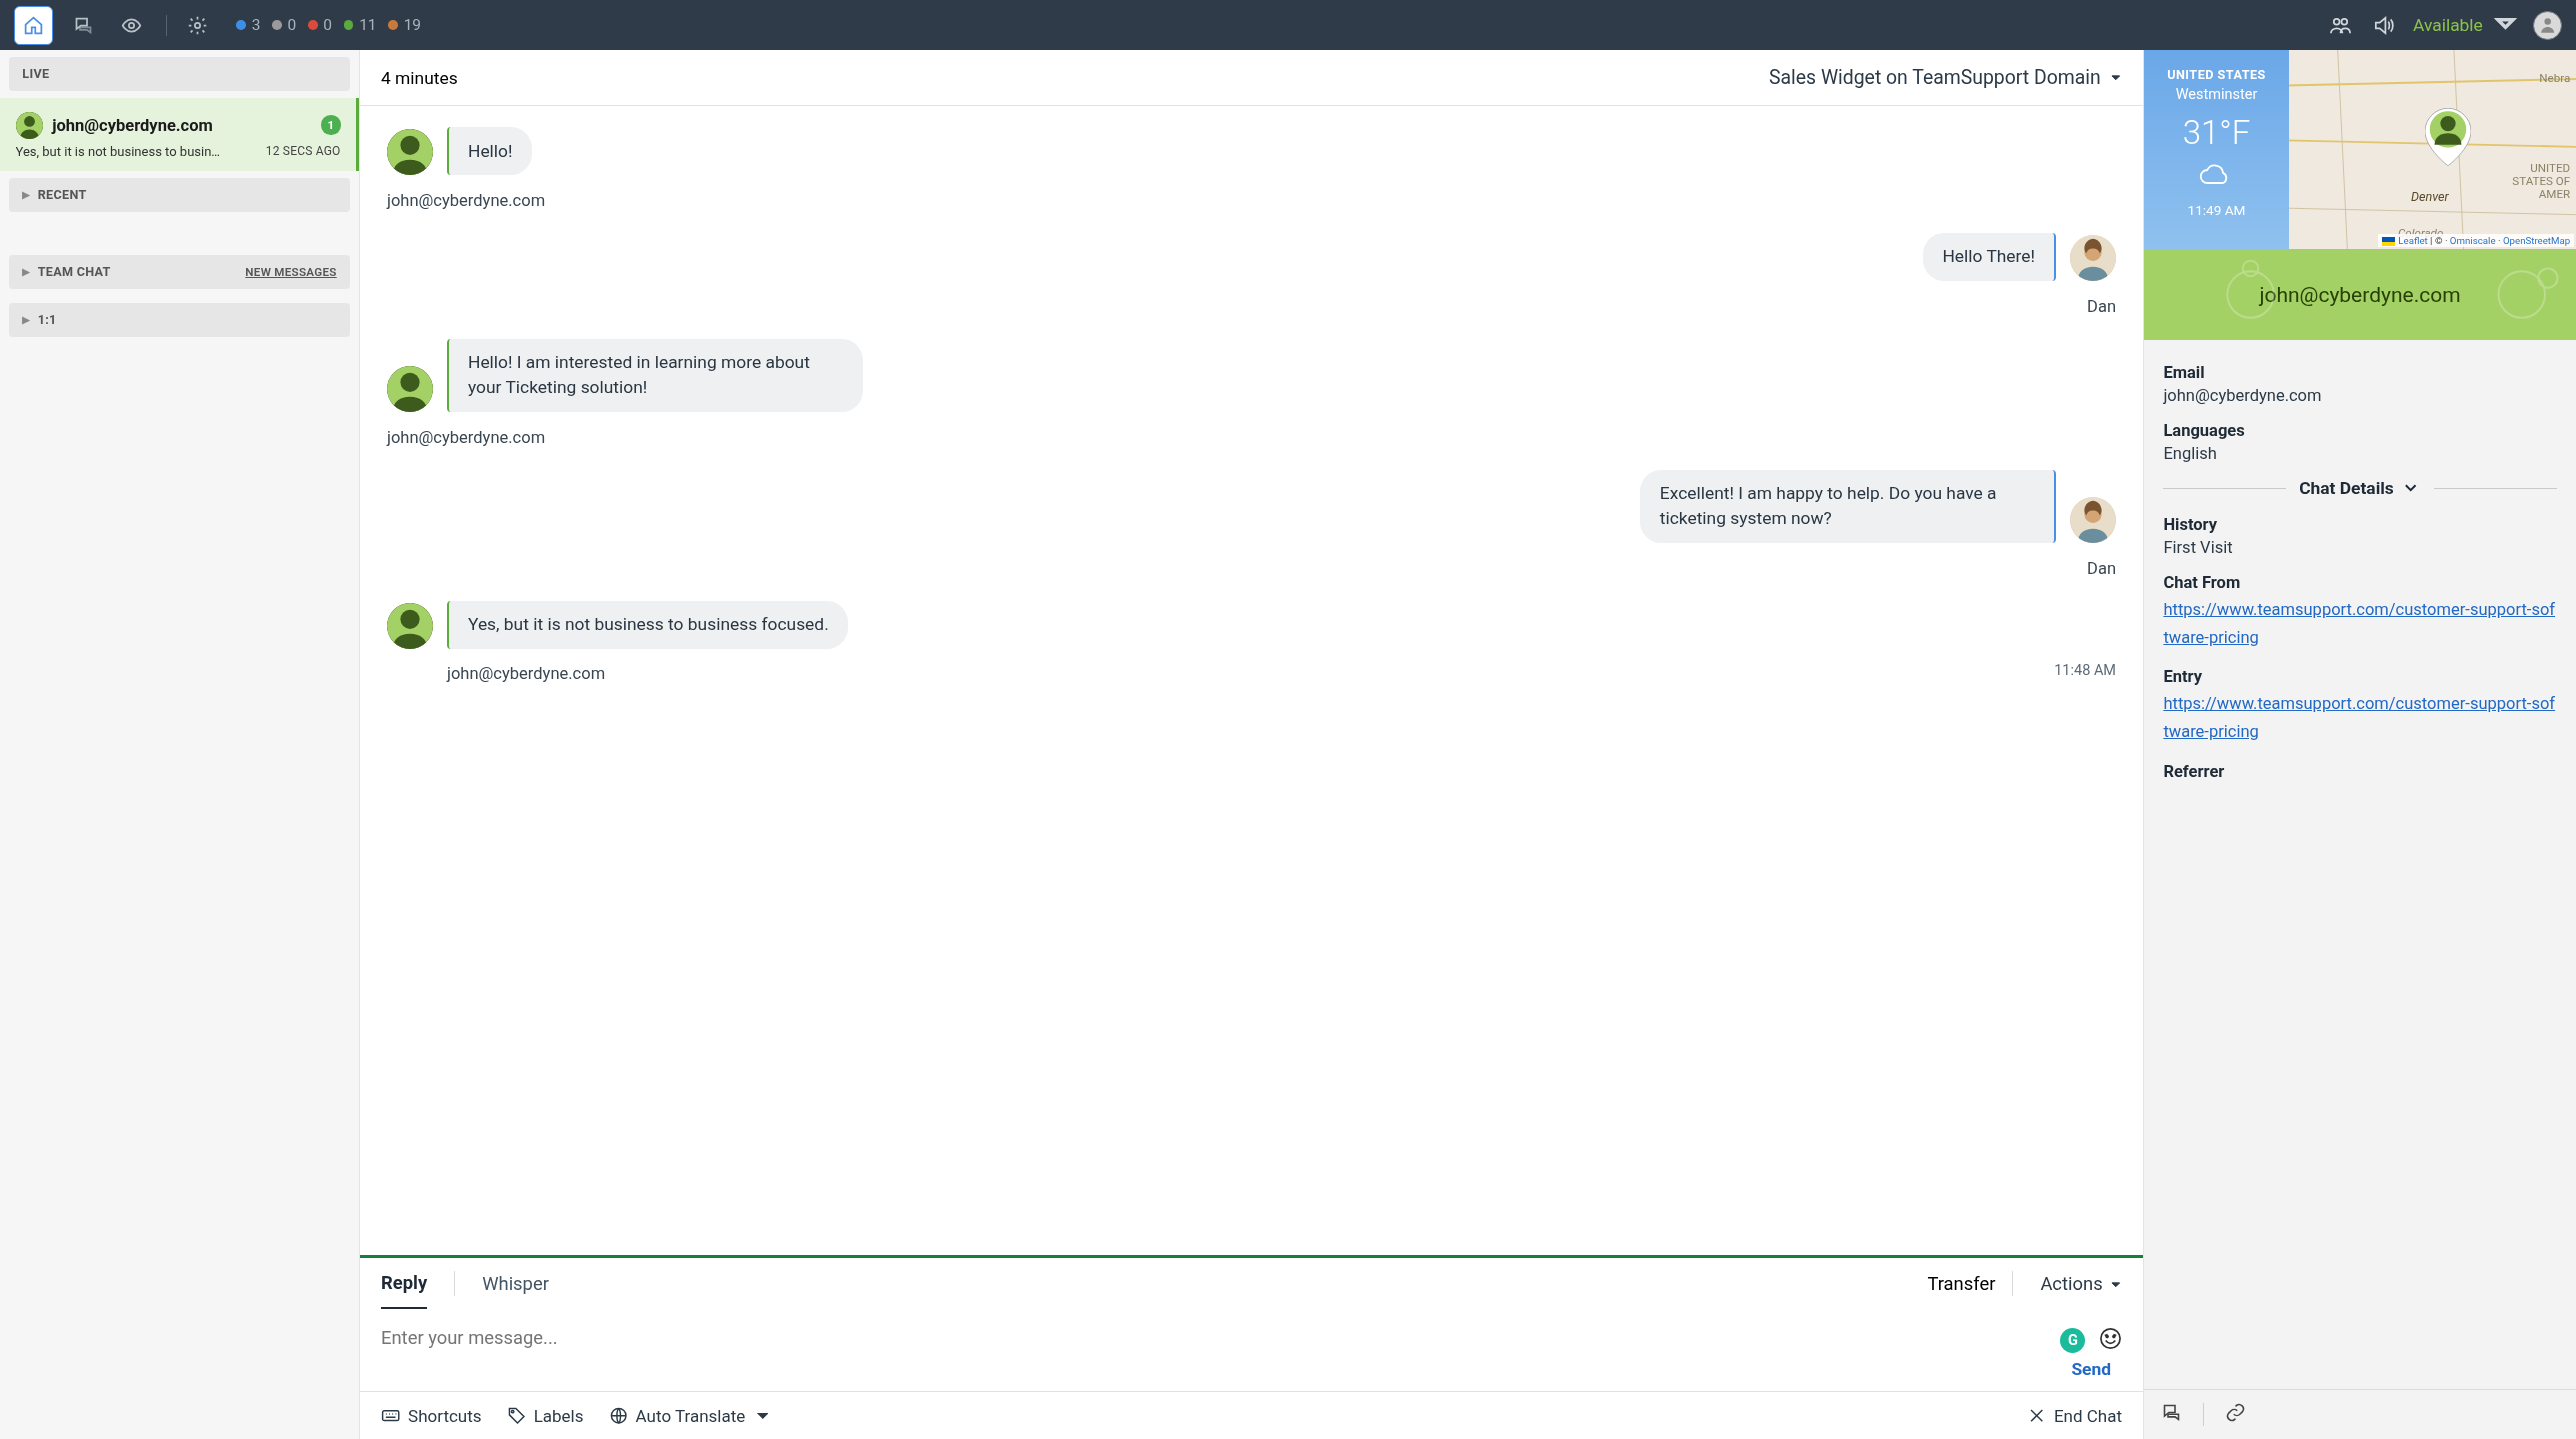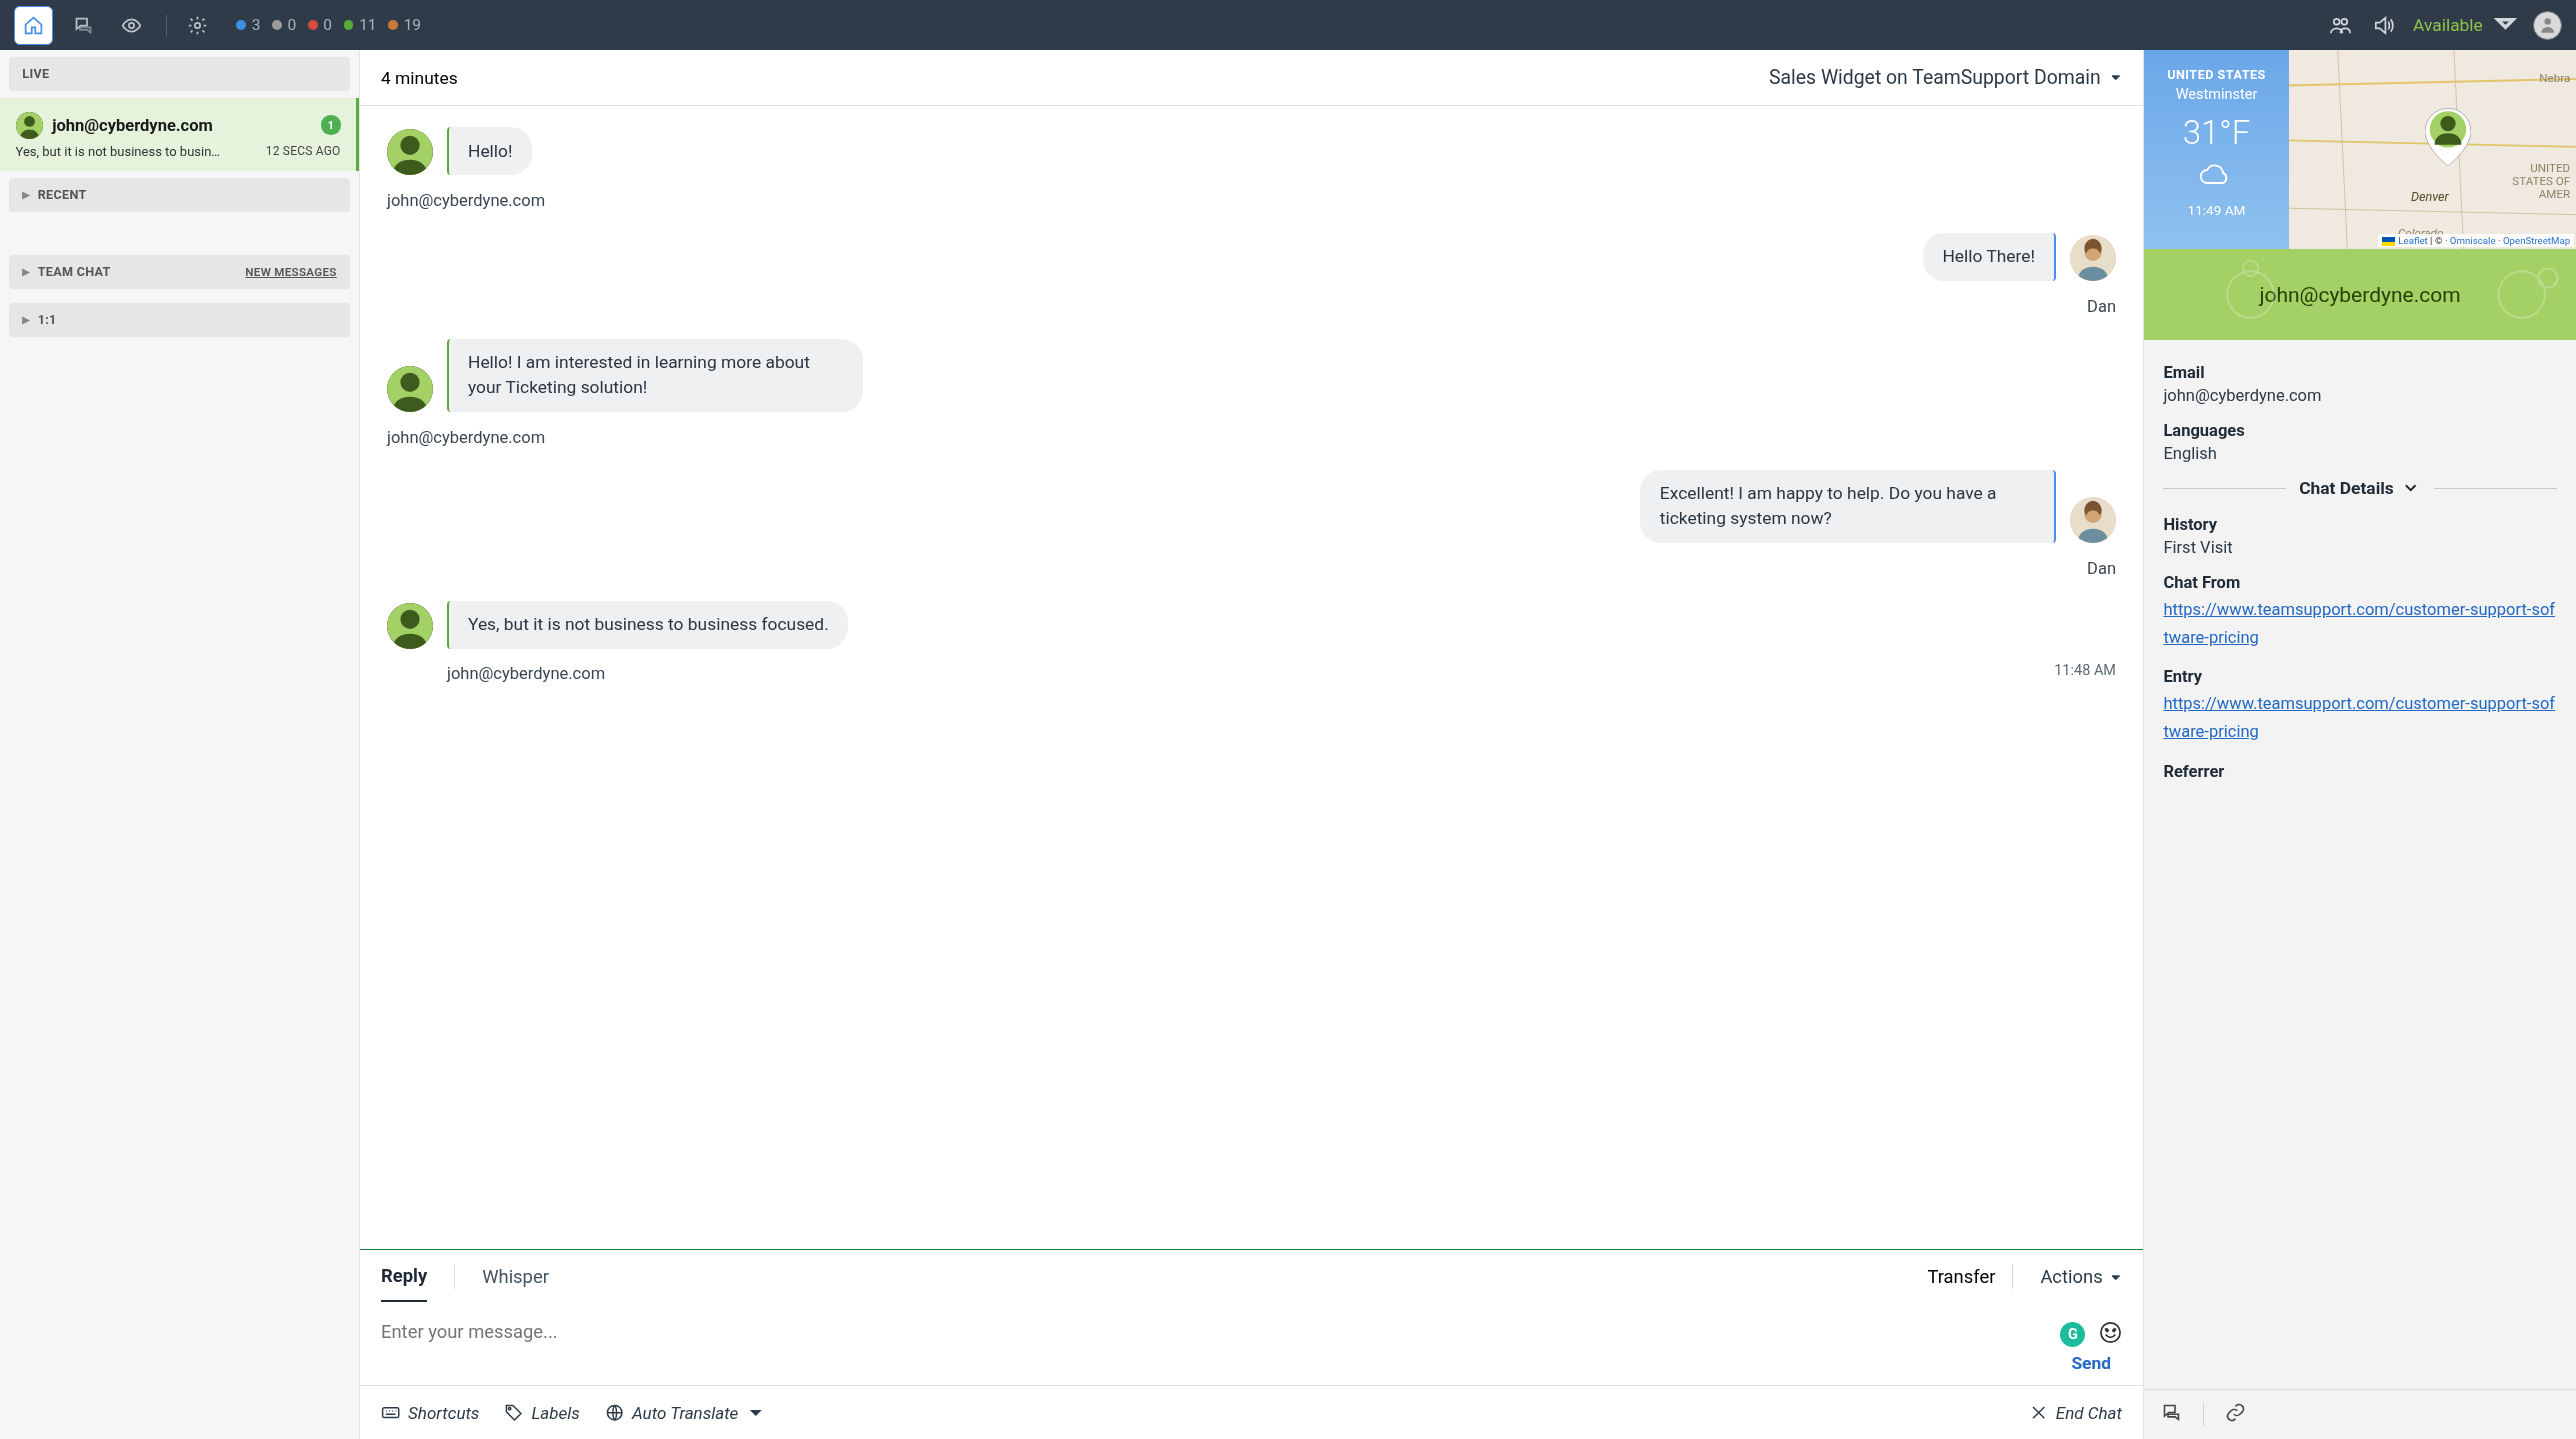--- a/index.html
+++ b/index.html
@@ -56,36 +56,36 @@
 .msg-avatar svg { width:46px; height:46px; }
 .bubble { max-width: 416px; padding:11.6px 19.4px; border-radius:21px; font-size:17.4px; line-height:1.45; color:#2a3642;}
 .bubble.visitor { background:#eef0f1; border-left:2.9px solid #5aab3c; border-top-left-radius:3.9px; border-bottom-left-radius:3.9px;}
 .bubble.agent { background:#eef0f1; border-right:2.9px solid #4a8fe7; border-top-right-radius:3.9px; border-bottom-right-radius:3.9px;}
 .msg-name { margin-top:7.7px; font-size:16.5px; color:#3a4651;}
 .msg-name.right { text-align:right; }
 .msg-time { font-size:14.5px; color:#5d6b78; }
 .msg-footer { display:flex; justify-content:space-between; align-items:center; margin-top:7.7px;}
 .msg-footer.right { flex-direction: row-reverse; }
 
-.compose-tabs { display:flex; align-items:center; border-top:1px solid #15803d; padding: 0 21px; height:54px;justify-content:center;}
+.compose-tabs { display:flex; align-items:center; border-top:3px solid #15803d; padding: 0 21px; height:54px;justify-content:center;}
 .compose-tabs .tab { font-size:18.4px; color:#445563; padding: 13.6px 0; margin-right:27px; cursor:pointer; }
 .compose-tabs .tab.active { font-weight:700; color:#1e2a36; border-bottom:2.9px solid #1e2a36; }
 .compose-tabs .vdiv { width:1px; height:25px; background:#d9d9d9; margin-right:27px;}
 .compose-tabs .spacer { flex:1; }
 .compose-tabs .transfer { font-size:18.4px; color:#000000; cursor:pointer; margin-right:17px;}
 .compose-tabs .actions { font-size:18.4px; color:#2c3a47; cursor:pointer; display:flex; align-items:center; gap:3.9px;}
 
 .compose-box { padding: 17.4px 21px 11.6px 21px; display:flex; align-items:flex-start;}
 .compose-box .input { flex:1; font-size:18.4px; color:#888; border:none; outline:none; resize:none; min-height:43px;}
 .compose-box .right-col { display:flex; flex-direction:column; align-items:center; gap:5.8px;}
 .compose-box .g-badge { width:25px; height:25px; border-radius:50%; background:#1abc9c; color:#fff; display:flex; align-items:center; justify-content:center; font-weight:700; font-size:14.5px;}
 .compose-box .emoji svg { width:23px; height:23px; stroke:#333; fill:none; stroke-width:1.8;}
 .compose-box .send { color:#2268c5; font-weight:700; font-size:17.4px; cursor:pointer;}
 
-.compose-footer { border-top:1px solid #e2e2e2; height:54px; display:flex; align-items:center; padding:0 21px; gap:25px;font-style:italic;}
+.compose-footer { border-top:1px solid #e2e2e2; height:48px; display:flex; align-items:center; padding:0 21px; gap:25px;}
 .cf-item { display:flex; align-items:center; gap:7.7px; font-size:17px; color:#2c3a47; cursor:pointer;}
 .cf-item svg { width:19.4px; height:19.4px; stroke:#2c3a47; fill:none; stroke-width:1.8;}
 .compose-footer .spacer { flex:1; }
 
 
 .details { width:432px; background:#f3f3f3; display:flex; flex-direction:column; overflow:hidden;}
 .map-area { height:199px; position:relative; background:#eae5dc; overflow:hidden;}
 .map-area .bg { position:absolute; inset:0; }
 .map-area .weather { position:absolute; left:0; top:0; width:145px; height:199px; background:linear-gradient(180deg,#6aa7e8 0%, #8fc1ef 100%); color:#fff; text-align:center; padding-top:17.4px;}
 .map-area .weather .c { font-size:12.6px; letter-spacing:0.5px; font-weight:700;}

